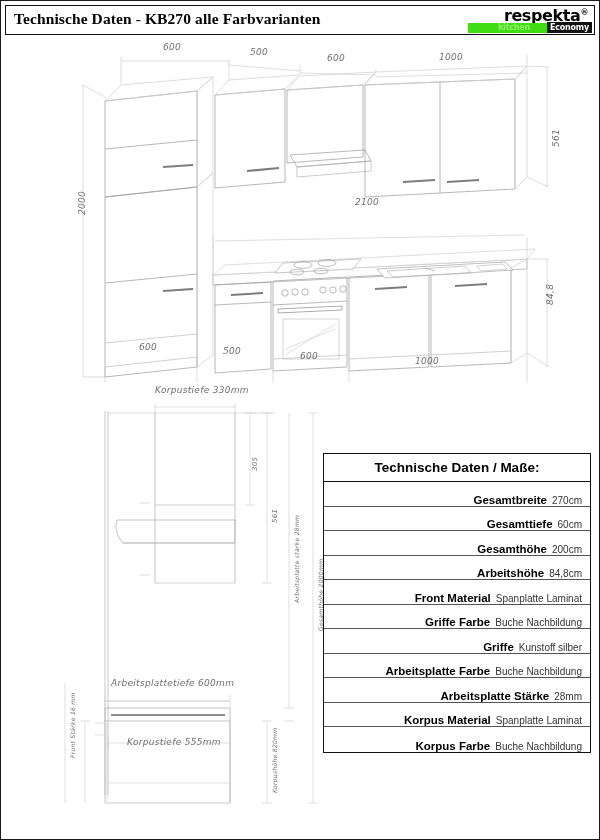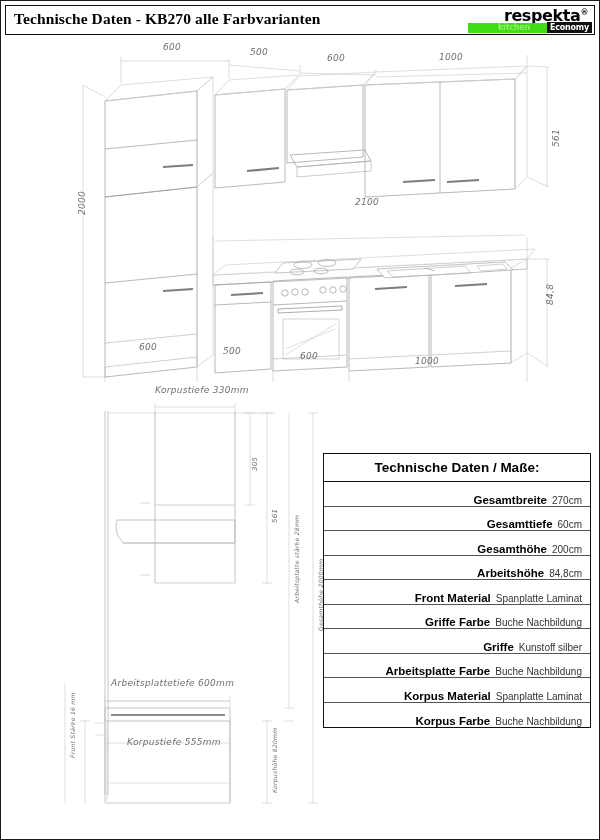--- a/index.html
+++ b/index.html
@@ -294,20 +294,24 @@
         </div>
         <div class="spec-row">
           <span class="spec-k">Griffe</span>
           <span class="spec-v">Kunstoff silber</span>
         </div>
         <div class="spec-row">
           <span class="spec-k">Arbeitsplatte Farbe</span>
           <span class="spec-v">Buche Nachbildung</span>
         </div>
         <div class="spec-row">
+          <span class="spec-k">Arbeitsplatte Stärke</span>
+          <span class="spec-v">28mm</span>
+        </div>
+        <div class="spec-row">
           <span class="spec-k">Korpus Material</span>
           <span class="spec-v">Spanplatte Laminat</span>
         </div>
         <div class="spec-row">
           <span class="spec-k">Korpus Farbe</span>
           <span class="spec-v">Buche Nachbildung</span>
         </div>
       </div>
   </div>
 

